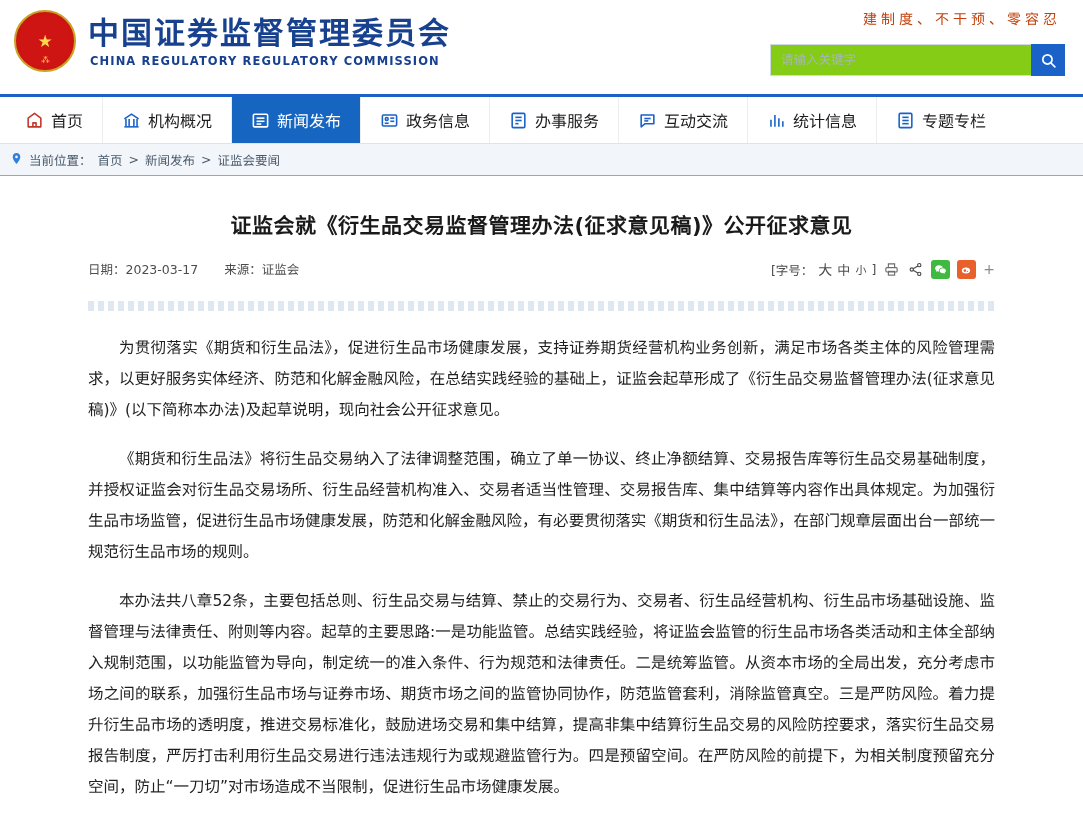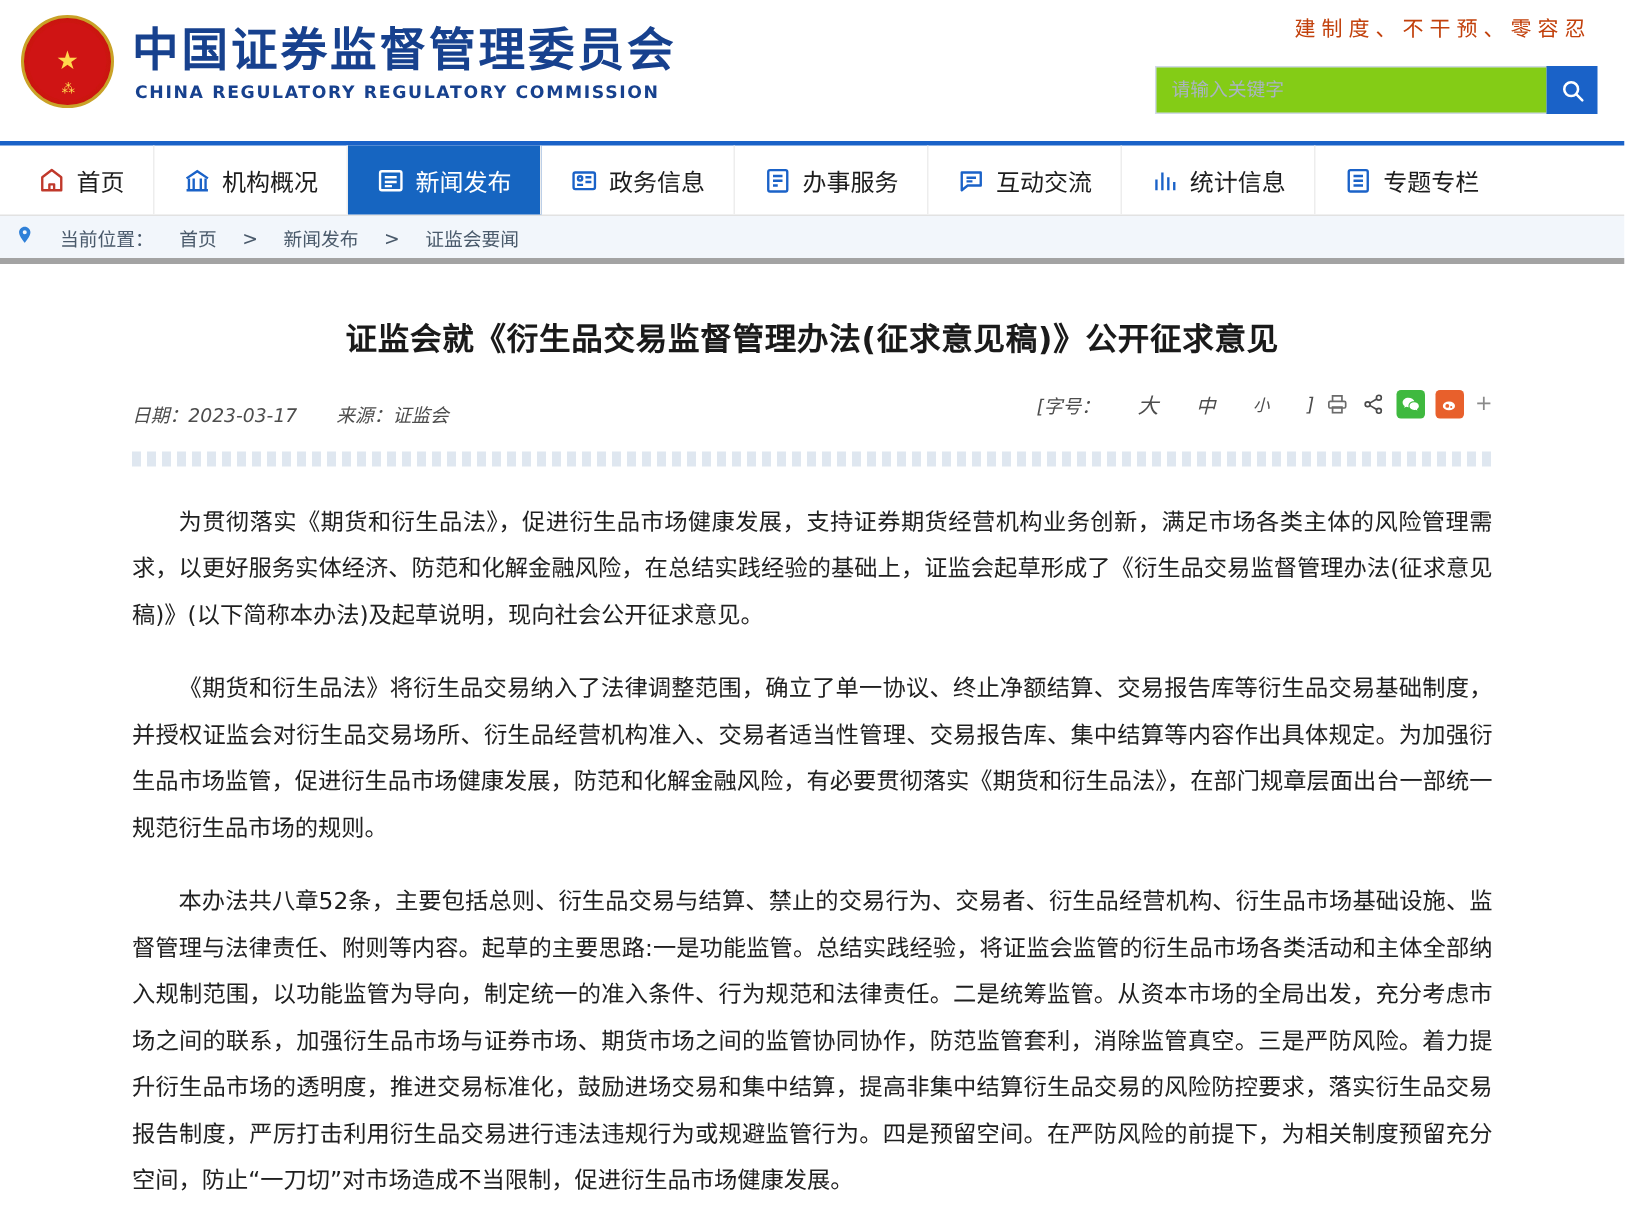--- a/index.html
+++ b/index.html
@@ -105,59 +105,58 @@
   .nav-item.active {
     background: #1665c1;
     color: #ffffff;
   }
   .nav-ico { width: 19px; height: 19px; display: block; flex: 0 0 auto; }
 
   
   .crumb-bar {
     height: 32px;
     background: #f2f6fb;
-    border-bottom: 4px solid #a3a3a3;
+    border-bottom: 1px solid #a3a3a3;
     display: flex; align-items: center;
     padding-left: 10px;
     font-size: 12.5px;
     color: #4a5a6b;
-    gap: 17px;
+    gap: 6px;
   }
   .crumb-pin { color: #2f80d8; font-size: 13px; }
   .crumb-bar a { color: #4a5a6b; text-decoration: none; }
 
   
   .article {
     padding: 0 88px;
   }
   .art-title {
     text-align: center;
     font-size: 21px;
     font-weight: bold;
     color: #1a1a1a;
     margin-top: 33px;
     letter-spacing: 0.5px;
   }
   .meta-row {
     margin-top: 20px;
     display: flex;
-    align-items: flex-end;
+    align-items: flex-start;
     font-size: 12.5px;
     color: #4d4d4d;
     position: relative;
     height: 26px;
-    font-style: italic;
   }
   .meta-left { display: flex; gap: 26px; }
   .meta-right {
     position: absolute; right: 0; top: 0;
     display: flex; align-items: center; gap: 7px;
     font-size: 12.5px; color: #4d4d4d;
   }
-  .font-sizes { display: flex; align-items: center; gap: 25px; }
+  .font-sizes { display: flex; align-items: center; gap: 5px; }
   .fs { cursor: pointer; color: #4d4d4d; }
   .fs.big { font-size: 14px; }
   .fs.mid { font-size: 13px; }
   .fs.small { font-size: 11px; }
   .ico-btn {
     width: 17px; height: 17px;
     display: inline-flex; align-items: center; justify-content: center;
     cursor: pointer; color: #6b6b6b;
   }
   .share-circle {

